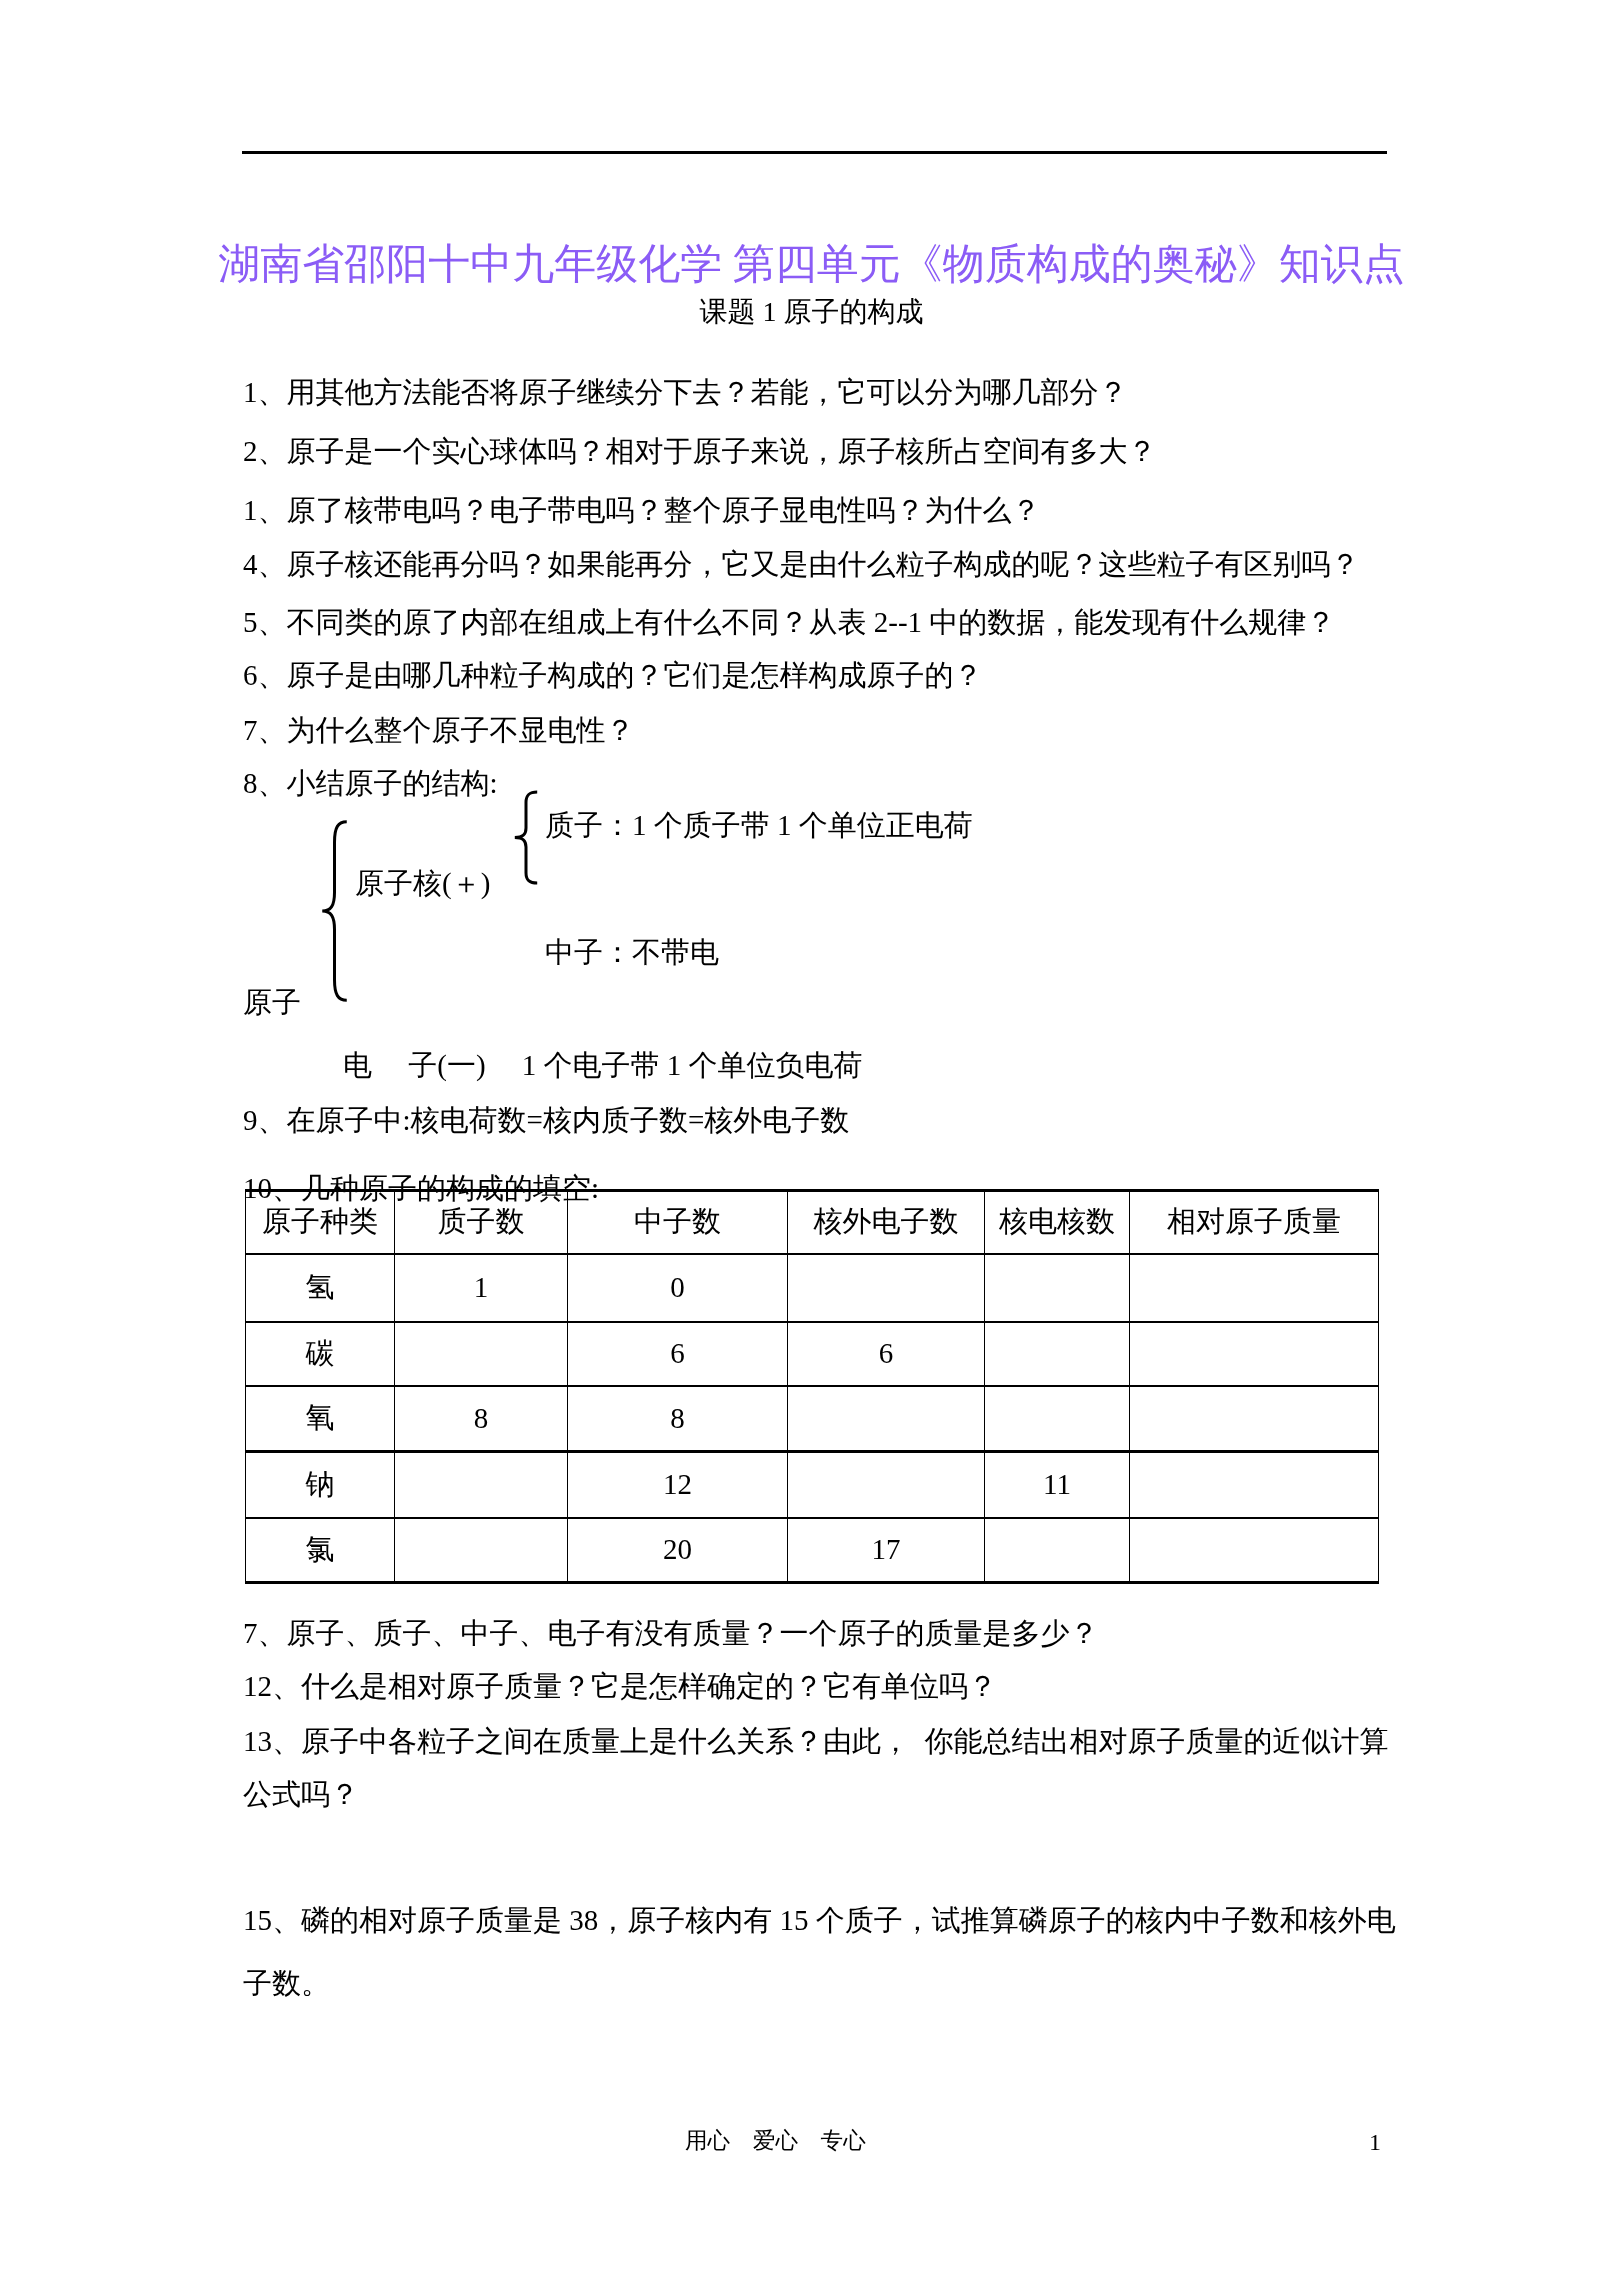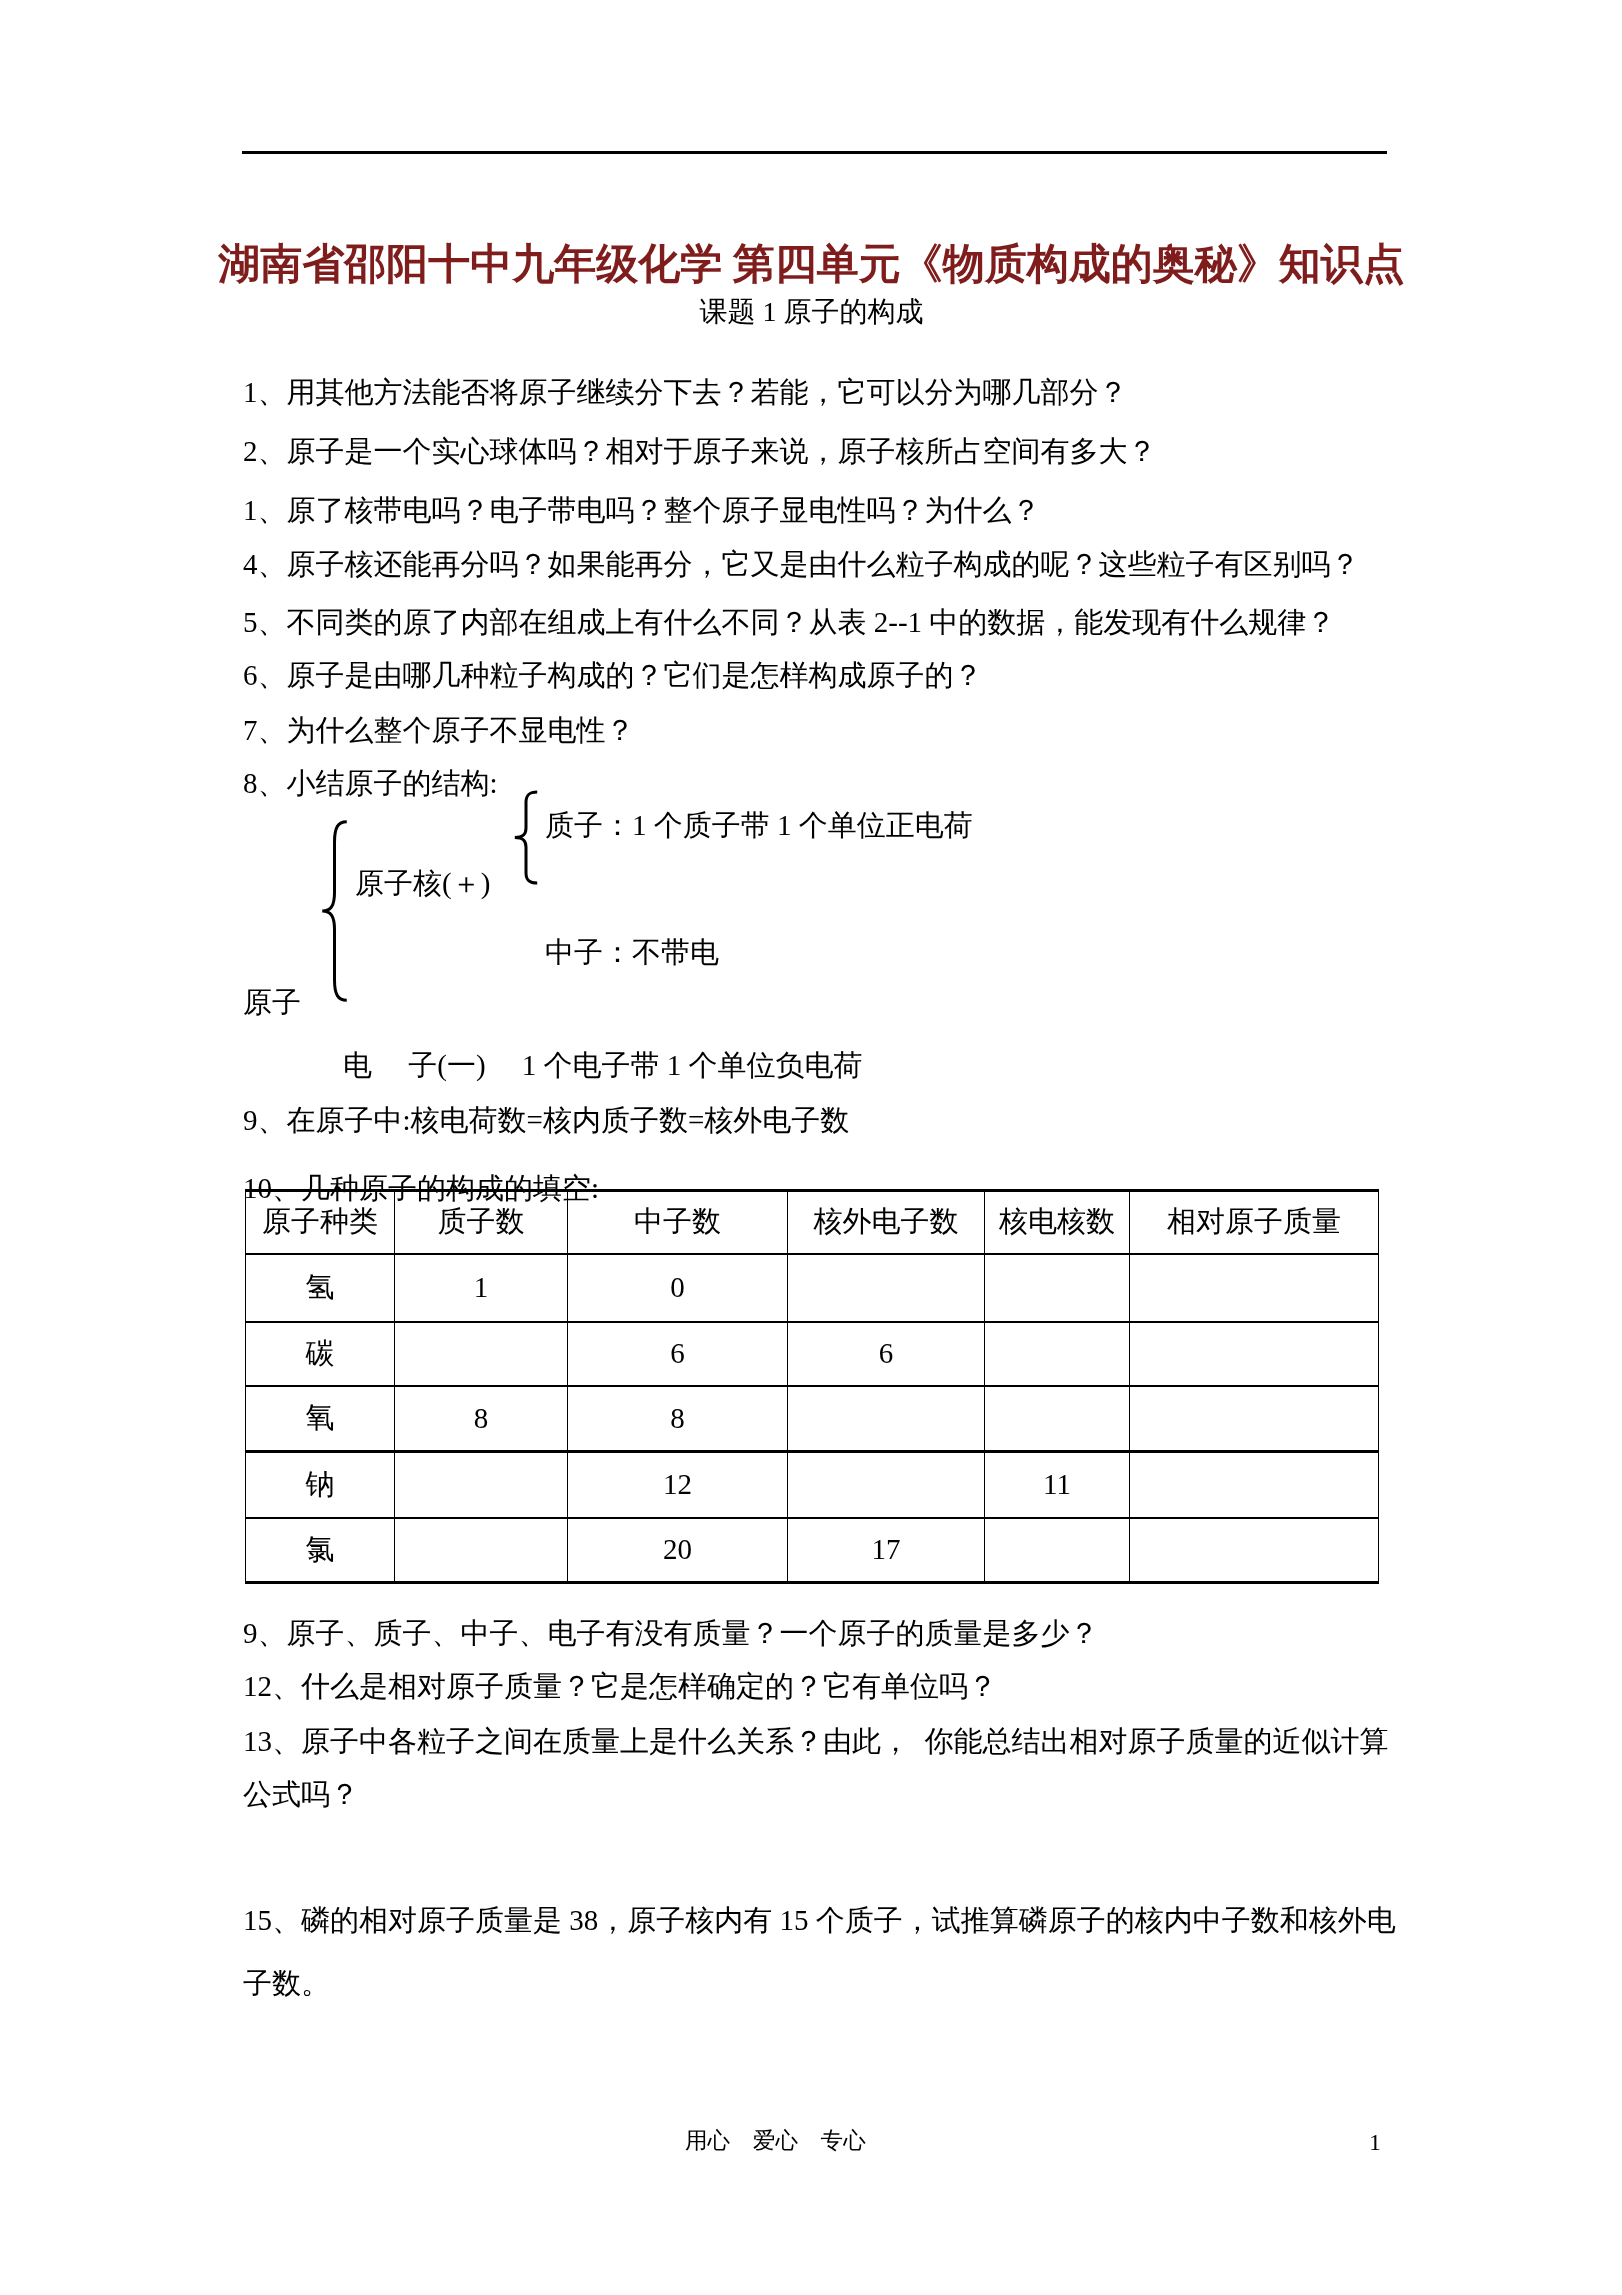--- a/index.html
+++ b/index.html
@@ -16,22 +16,22 @@
     position: absolute;
     left: 242px; top: 151px;
     width: 1145px; height: 3px;
     background: #000000;
   }
   .doc-title {
     position: absolute;
     left: 0; right: 0; top: 211px;
     text-align: center;
     font-size: 42px;
-    font-weight: bold;
-    color: #7f1d1d;
+    font-weight: normal;
+    color: #8b5cf6;
     line-height: 1.2;
     white-space: pre;
   }
   .doc-subtitle {
     position: absolute;
     left: 0; right: 0; top: 295px;
     text-align: center;
     font-size: 28px;
     line-height: 1.18;
     white-space: pre;
@@ -178,21 +178,21 @@
         <td>氯</td>
         <td></td>
         <td>20</td>
         <td>17</td>
         <td></td>
         <td></td>
       </tr>
     </tbody>
   </table>
 
-  <p class="line" style="top:1587px">9、原子、质子、中子、电子有没有质量？一个原子的质量是多少？</p>
+  <p class="line" style="top:1587px">7、原子、质子、中子、电子有没有质量？一个原子的质量是多少？</p>
   <p class="line" style="top:1640px">12、什么是相对原子质量？它是怎样确定的？它有单位吗？</p>
   <p class="line" style="top:1695px">13、原子中各粒子之间在质量上是什么关系？由此，  你能总结出相对原子质量的近似计算</p>
   <p class="line" style="top:1748px">公式吗？</p>
   <p class="line" style="top:1874px">15、磷的相对原子质量是 38，原子核内有 15 个质子，试推算磷原子的核内中子数和核外电</p>
   <p class="line" style="top:1937px">子数。</p>
 
   <div class="footer-motto">用心　爱心　专心</div>
   <div class="page-number">1</div>
 
 </div>

